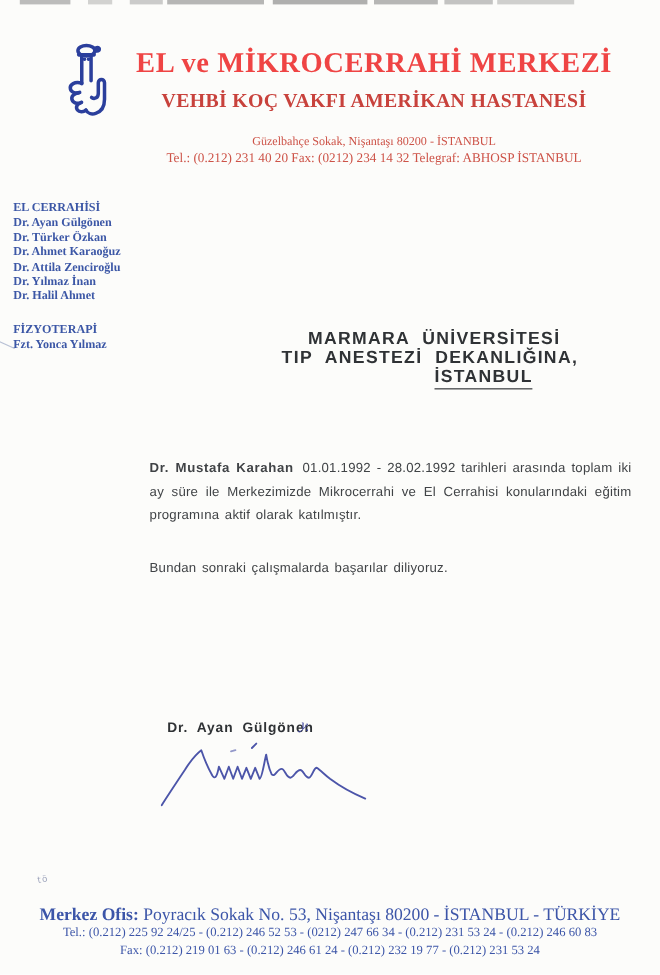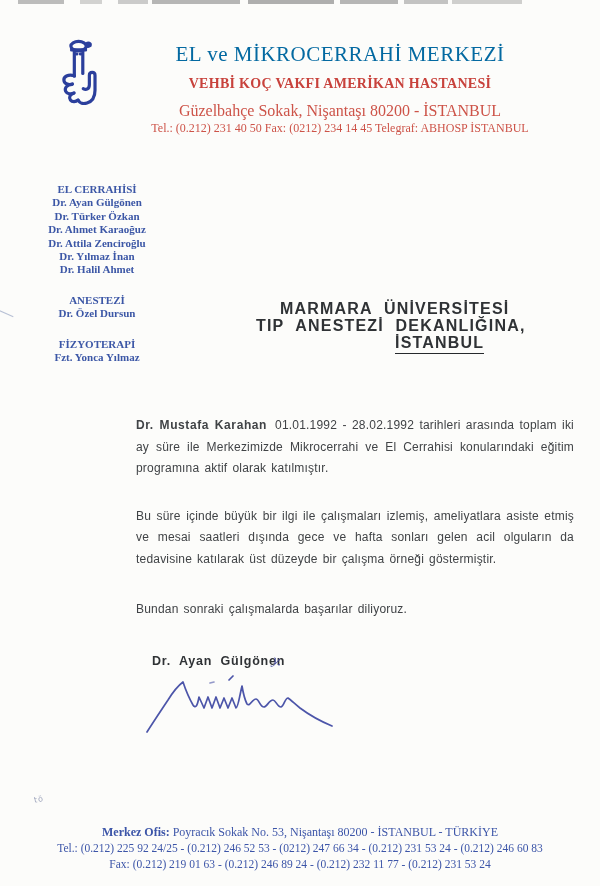--- a/index.html
+++ b/index.html
@@ -13,28 +13,28 @@
   .scan-dash { position:absolute; top:0; height:4px; background:#6f6f6f; }
   .stray-line { position:absolute; left:-2px; top:313px; width:16px; height:1px;
     background:#9aa7c4; transform:rotate(24deg); opacity:.7; }
   .pencil-note { position:absolute; left:34px; top:795px; font-size:8px;
     color:#7d86a6; transform:rotate(-10deg); opacity:.75;
     font-family:"DejaVu Sans", sans-serif; letter-spacing:1px; }
   
   .logo { position:absolute; left:56px; top:36px; width:47px; height:71px; }
   .head-text { position:absolute; left:80px; top:42px; width:520px; text-align:center;
     font-family:"Liberation Serif", serif; }
-  .head-title { font-size:21px; font-weight:normal; color:#0369a1; letter-spacing:.5px; }
-  .head-sub { margin-top:9px; font-size:14px; font-weight:bold; color:#c8423c; letter-spacing:.3px; }
-  .head-addr { margin-top:10px; font-size:16px; color:#cd5348; }
+  .head-title { font-size:26px; font-weight:bold; color:#ef4444; letter-spacing:.5px; }
+  .head-sub { margin-top:9px; font-size:18px; font-weight:bold; color:#c8423c; letter-spacing:.3px; }
+  .head-addr { margin-top:21px; font-size:11px; color:#cd5348; }
   .head-tel { margin-top:1px; font-size:12px; color:#cd5348; }
   
   .staff { position:absolute; left:12px; top:183px; width:170px;
     font-family:"Liberation Serif", serif; font-size:11px; font-weight:bold;
-    color:#3c57a6; line-height:13.4px;text-align:center; }
+    color:#3c57a6; line-height:13.4px; }
   .staff-section { margin-bottom:17px; }
   
   .recip { position:absolute; font-size:16px; font-weight:bold; color:#2f3235;
     letter-spacing:1.2px; word-spacing:6px; white-space:nowrap;text-align:center; }
   .recip-1 { left:280px; top:300px; }
   .recip-2 { left:256px; top:317px; }
   .recip-3 { left:395px; top:334px; border-bottom:1.6px solid #26292c; padding-bottom:1px; }
   
   .body-text { position:absolute; left:136px; top:415px; width:438px;
     font-size:12px; color:#404346; line-height:21.5px; letter-spacing:.2px;
@@ -45,21 +45,21 @@
   .p3 div { line-height:21.5px; }
   
   .sig-name { position:absolute; left:152px; top:654px; font-size:12.5px; font-weight:bold;
     color:#2f3235; letter-spacing:.8px; word-spacing:4px; }
   .sig-hand-mark { position:absolute; left:273px; top:653px; font-family:"Liberation Serif", serif;
     font-style:italic; font-size:14px; color:#454ba0; transform:rotate(14deg); }
   .sig-svg { position:absolute; left:146px; top:672px; width:190px; height:62px; }
   
   .footer { position:absolute; left:0; top:824px; width:600px; text-align:center;
     font-family:"Liberation Serif", serif; color:#3c55a8; }
-  .footer .f1 { font-size:12px; line-height:16px;font-family:Liberation Serif, serif; }
+  .footer .f1 { font-size:16px; line-height:16px;font-family:Liberation Serif, serif; }
   .footer .f1 b { font-weight:bold; }
   .footer .f2, .footer .f3 { font-size:11.5px; line-height:16px; }
 </style>
 </head>
 <body>
 
 <div class="page">
 
   <div class="scan-dash" style="left:18px;width:46px;opacity:.45"></div>
   <div class="scan-dash" style="left:80px;width:22px;opacity:.3"></div>
@@ -83,66 +83,61 @@
       <path d="M17,49.6 C11.5,50 8.8,53.6 10.3,57 C11.8,60.2 16.4,60.6 19.3,58.8"></path>
       <path d="M18.8,59.2 C14.8,60.4 13.4,63.8 15.3,66.3 C17.2,68.8 21.2,68.4 23.5,66.4"></path>
       <path d="M23.5,66.4 C25,69.6 29,70.8 33,69.6 C38.5,67.9 41.5,63 41.5,56 L41.5,40 C41.5,35.8 35.5,35.8 35.5,40 L35.5,50 C35.5,54.5 32,56.2 29,54.2"></path>
     </g>
   </svg>
 
   <div class="head-text">
     <div class="head-title">EL ve MİKROCERRAHİ MERKEZİ</div>
     <div class="head-sub">VEHBİ KOÇ VAKFI AMERİKAN HASTANESİ</div>
     <div class="head-addr">Güzelbahçe Sokak, Nişantaşı 80200 - İSTANBUL</div>
-    <div class="head-tel">Tel.: (0.212) 231 40 50 Fax: (0212) 234 14 45 Telegraf: ABHOSP İSTANBUL</div>
+    <div class="head-tel">Tel.: (0.212) 231 40 20 Fax: (0212) 234 14 32 Telegraf: ABHOSP İSTANBUL</div>
   </div>
 
   <div class="staff">
     <div class="staff-section">
       <div>EL CERRAHİSİ</div>
       <div>Dr. Ayan Gülgönen</div>
       <div>Dr. Türker Özkan</div>
       <div>Dr. Ahmet Karaoğuz</div>
       <div>Dr. Attila Zenciroğlu</div>
       <div>Dr. Yılmaz İnan</div>
       <div>Dr. Halil Ahmet</div>
     </div>
     <div class="staff-section">
-      <div>ANESTEZİ</div>
-      <div>Dr. Özel Dursun</div>
-    </div>
-    <div class="staff-section">
       <div>FİZYOTERAPİ</div>
       <div>Fzt. Yonca Yılmaz</div>
     </div>
   </div>
 
   <div class="recip recip-1">MARMARA ÜNİVERSİTESİ</div>
   <div class="recip recip-2">TIP ANESTEZİ DEKANLIĞINA,</div>
   <div class="recip recip-3">İSTANBUL</div>
 
   <div class="body-text">
     <p class="p1"><span class="bold-name">Dr. Mustafa Karahan</span><span>01.01.1992 - 28.02.1992 tarihleri arasında toplam iki ay süre ile Merkezimizde Mikrocerrahi ve El Cerrahisi konularındaki eğitim programına aktif olarak katılmıştır.</span></p>
-    <p class="p2">Bu süre içinde büyük bir ilgi ile çalışmaları izlemiş, ameliyatlara asiste etmiş ve mesai saatleri dışında gece ve hafta sonları gelen acil olguların da tedavisine katılarak üst düzeyde bir çalışma örneği göstermiştir.</p>
     <div class="p3">
       <div>Bundan sonraki çalışmalarda başarılar diliyoruz.</div>
     </div>
   </div>
 
   <div class="sig-name">Dr. Ayan Gülgönen</div>
   <div class="sig-hand-mark">y.</div>
   <svg class="sig-svg" viewBox="0 -6 190 62" aria-hidden="true">
     <g stroke="#4c55a9" stroke-width="1.7" fill="none" stroke-linecap="round" stroke-linejoin="round">
       <path d="M1,54 C6,46 14,34 22,22 C27,14 33,7 37,4 C39,10 43,20 47,27 C49,30 51,30 53,19 L58,30 L62,19 L66,30 L70,19 L74,30 L78,20 L82,30 L86,20 L90,30 C92,30 94,16 96,8 C97,14 99,22 101,26 C104,29 106,21 110,21 C113,21 114,29 118,29 C121,29 123,22 127,22 C130,22 131,29 135,29 C138,28 139,20 142,20 C145,22 149,26 154,30 C162,36 174,43 186,48"></path>
       <path d="M83,2 L87,-2"></path>
       <path d="M64,5 L68,4" opacity=".6"></path>
     </g>
   </svg>
 
   <div class="pencil-note">tö</div>
 
   <div class="footer">
     <div class="f1"><b>Merkez Ofis:</b><span> Poyracık Sokak No. 53, Nişantaşı 80200 - İSTANBUL - TÜRKİYE</span></div>
     <div class="f2">Tel.: (0.212) 225 92 24/25 - (0.212) 246 52 53 - (0212) 247 66 34 - (0.212) 231 53 24 - (0.212) 246 60 83</div>
-    <div class="f3">Fax: (0.212) 219 01 63 - (0.212) 246 89 24 - (0.212) 232 11 77 - (0.212) 231 53 24</div>
+    <div class="f3">Fax: (0.212) 219 01 63 - (0.212) 246 61 24 - (0.212) 232 19 77 - (0.212) 231 53 24</div>
   </div>
 
 </div>
 
 </body></html>

